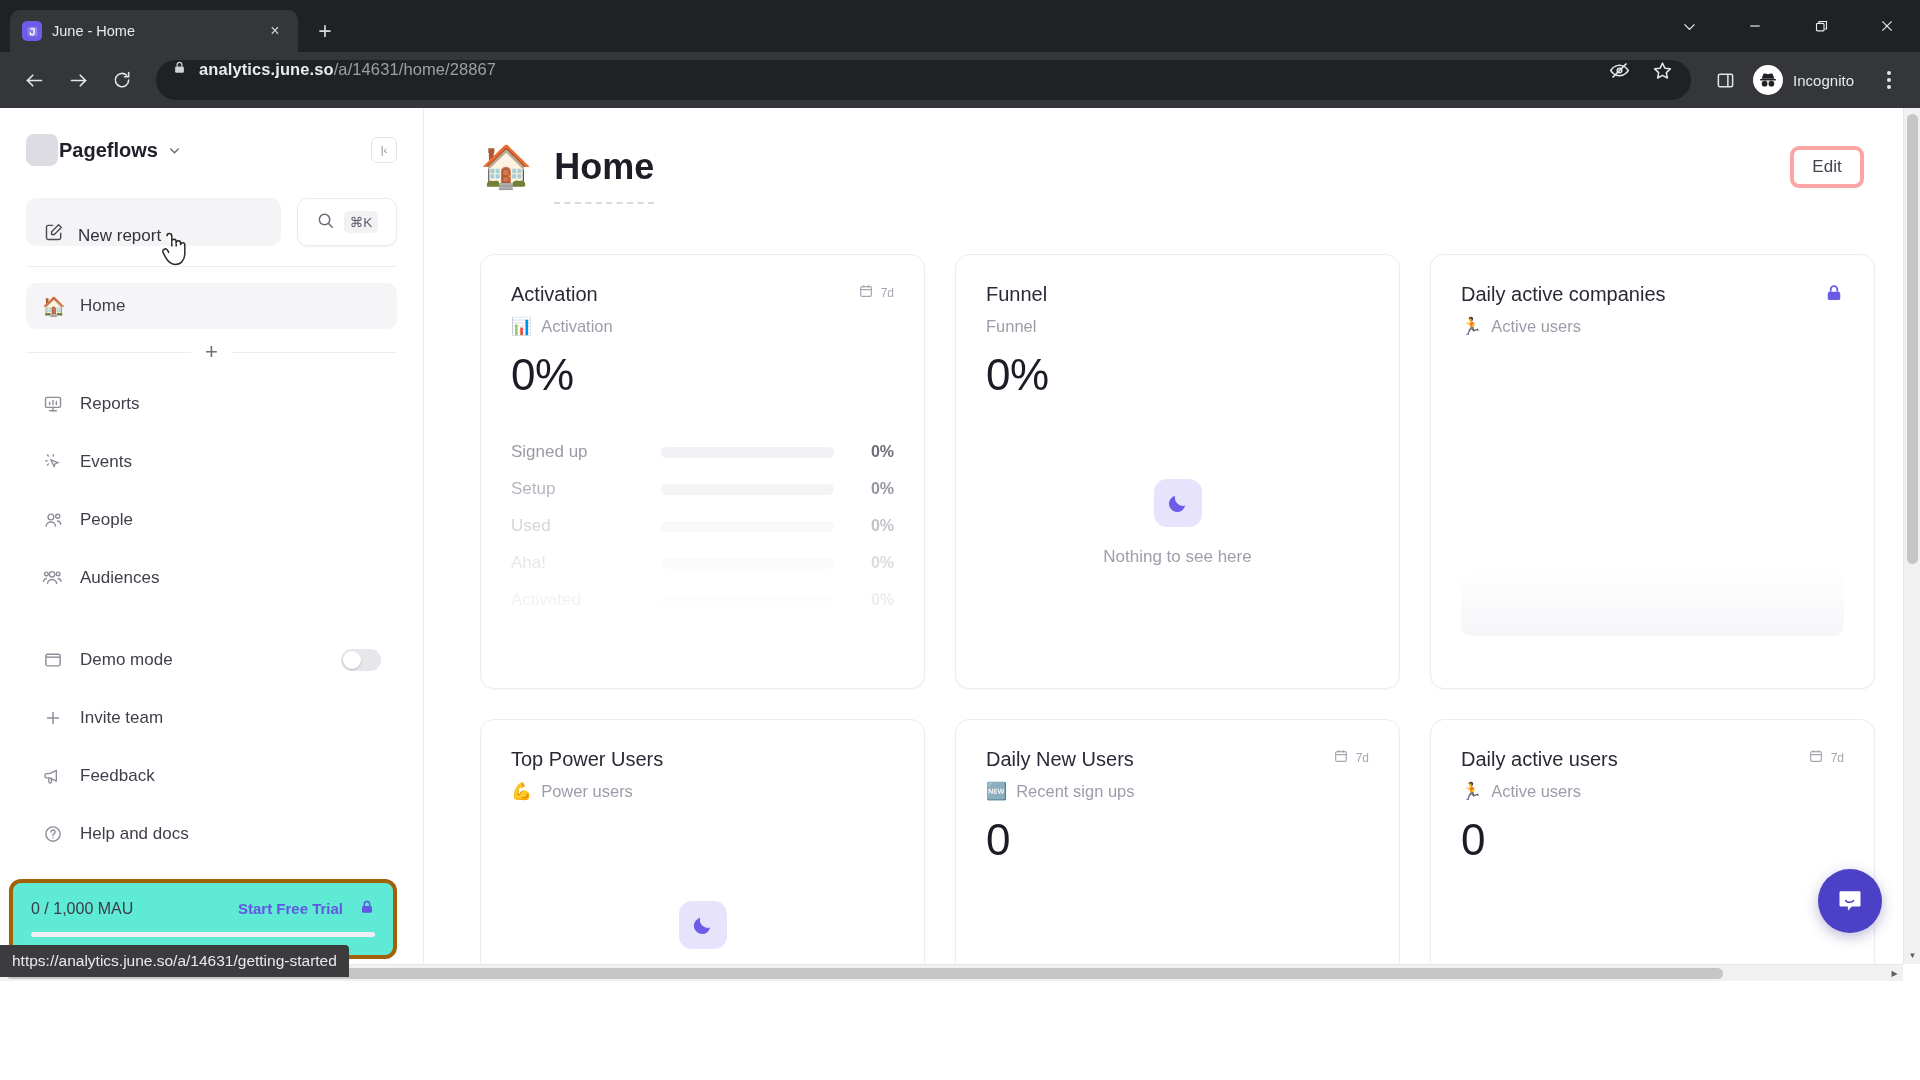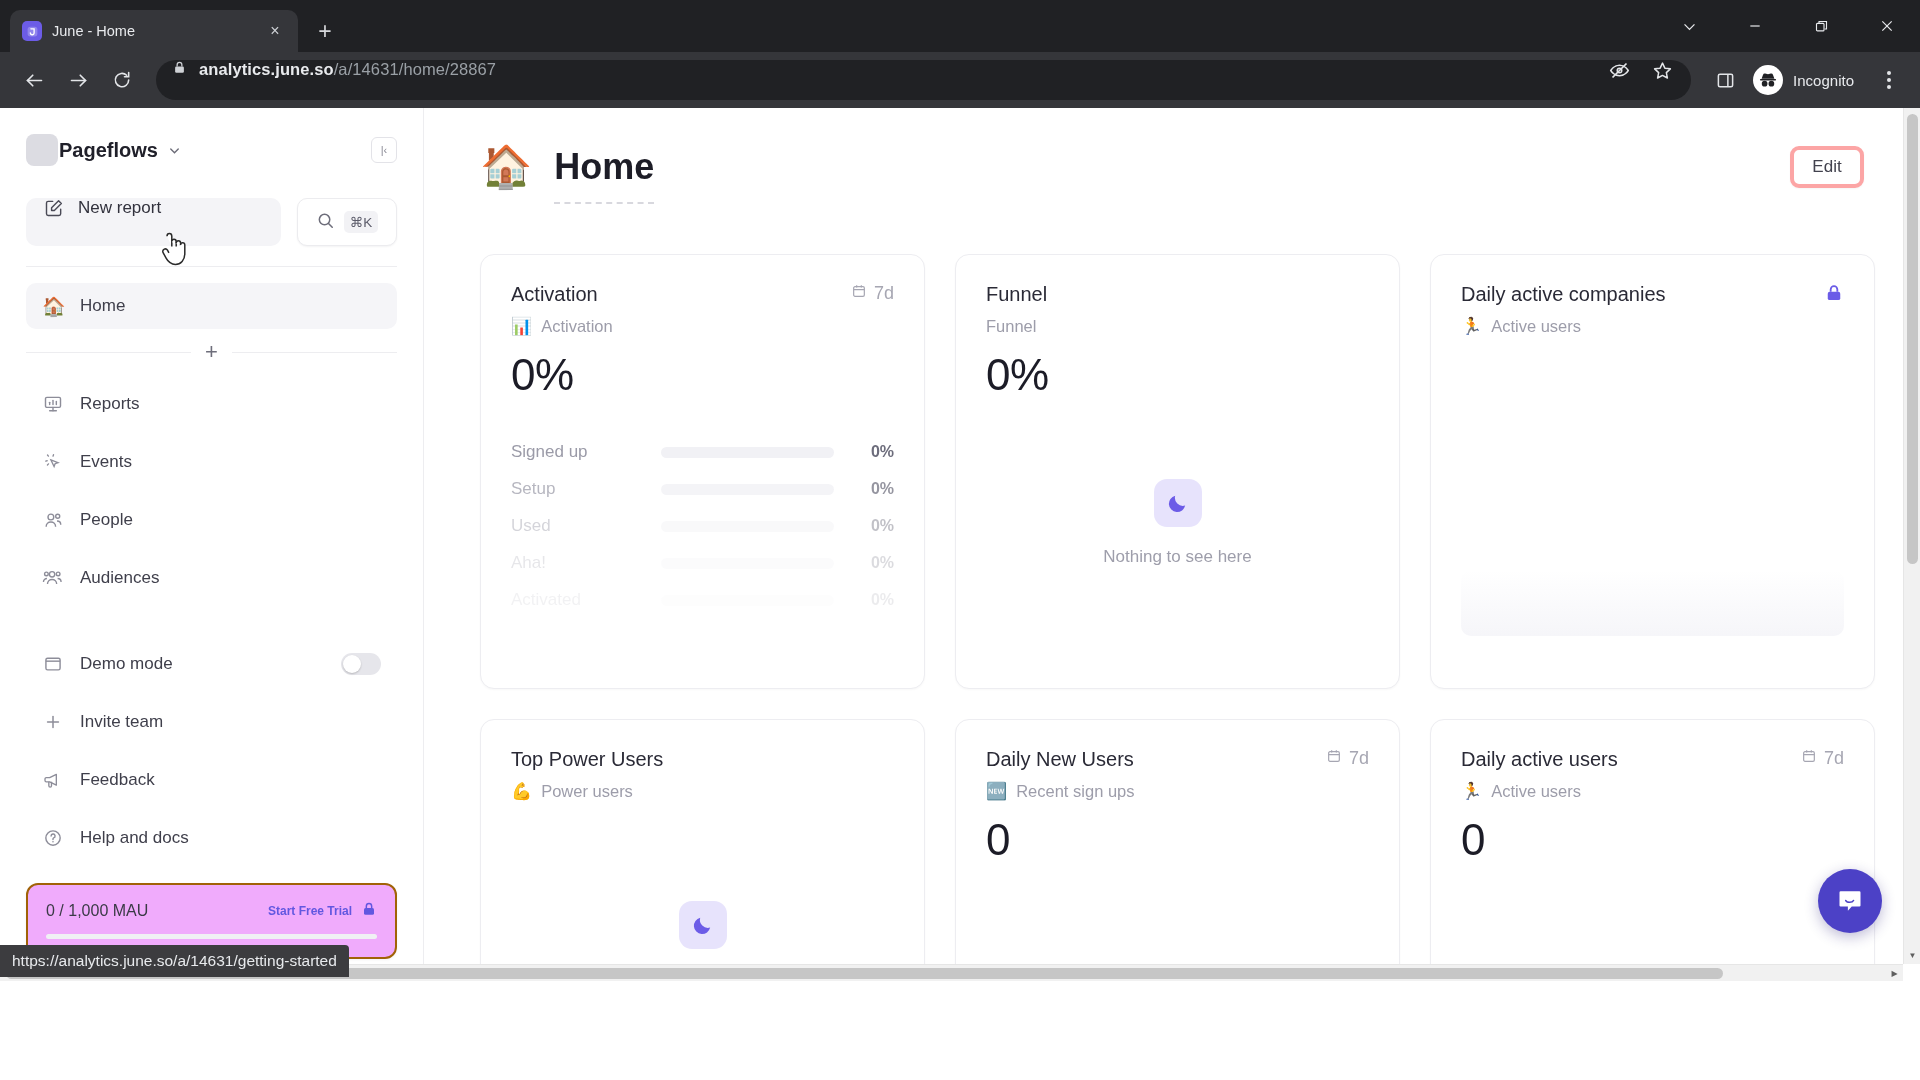--- a/index.html
+++ b/index.html
@@ -70,21 +70,21 @@
   .ws-name { margin-left: 1px; font-size: 20px; font-weight: 700; color: #20202a; }
   .ws-caret { margin-left: 9px; color: #6b6b77; display: flex; align-items: center; }
   .collapse-btn {
     margin-left: auto; width: 26px; height: 26px; border: 1px solid #e3e3e8; border-radius: 6px;
     display: flex; align-items: center; justify-content: center; color: #8a8a95; font-size: 11px;
   }
 
   .sb-actions { display: flex; gap: 16px; padding: 32px 26px 0 26px; align-items: center; }
   .new-report {
     flex: 1; height: 48px; background: #f4f4f7; border-radius: 10px;
-    display: flex; align-items: flex-start; padding: 0 18px; gap: 14px; position: relative;
+    display: flex; align-items: flex-end; padding: 0 18px; gap: 14px; position: relative;
   }
   .new-report span.lbl { font-size: 17px; color: #32323d; font-weight: 400; }
   .search-box {
     width: 100px; height: 48px; background: #ffffff; border: 1px solid #ececef; border-radius: 10px;
     display: flex; align-items: center; justify-content: center; gap: 9px;
     box-shadow: 0 1px 2px rgba(16,16,30,.05);
   }
   .kbd { background: #f2f2f5; border-radius: 5px; padding: 3px 6px; font-size: 13.5px; color: #5d5d6b; }
 
   .getting-started {
@@ -114,26 +114,26 @@
   .nav-group { margin-top: 6px; display: flex; flex-direction: column; gap: 12px; }
   .nav-group.bottom { margin-top: auto; padding-bottom: 8px; }
 
   .toggle {
     margin-left: auto; width: 40px; height: 22px; border-radius: 11px; background: #e6e6eb;
     display: flex; align-items: center; padding: 2px; position: relative;
   }
   .toggle .knob { width: 18px; height: 18px; border-radius: 50%; background: #ffffff; box-shadow: 0 1px 2px rgba(0,0,0,.2); }
 
   .mau-card {
-    margin: 14px 26px 22px 26px; background: #f0abfc; border: 2px solid #a16207; border-radius: 12px;
+    margin: 14px 26px 22px 9px; background: #5eead4; border: 4px solid #a16207; border-radius: 12px;
     padding: 16px 18px 18px 18px; box-shadow: 0 1px 3px rgba(16,16,30,.05);
   }
   .mau-row { display: flex; align-items: center; }
   .mau-count { font-size: 16px; color: #3a3a46; }
-  .mau-link { margin-left: auto; font-size: 12px; color: #6257e0; font-weight: 700; display: flex; align-items: center; gap: 9px; }
+  .mau-link { margin-left: auto; font-size: 15px; color: #6257e0; font-weight: 700; display: flex; align-items: center; gap: 16px; }
   .mau-bar { margin-top: 14px; height: 5px; border-radius: 3px; background: #f0f0f4; }
 
   
   .main { flex: 1; overflow: hidden; position: relative; background: #ffffff; }
   .main-inner { padding: 38px 56px 0 56px; }
   .page-head { display: flex; align-items: flex-start; }
   .page-emoji { font-size: 42px; line-height: 1; margin-right: 22px; }
   .page-title { font-size: 36px; font-weight: 700; color: #1d1d27; border-bottom: 2px dashed #d8d8de; padding-bottom: 14px; }
   .edit-btn {
     margin-left: auto; min-width: 74px; height: 42px; border: 4px solid #fca5a5; border-radius: 9px;
@@ -142,21 +142,21 @@
   }
 
   .grid { display: grid; grid-template-columns: repeat(3, 445px); gap: 30px; margin-top: 50px; }
   .card {
     background: #ffffff; border: 1px solid #ededf1; border-radius: 14px;
     padding: 28px 30px 26px 30px; height: 435px; position: relative; overflow: hidden;
     box-shadow: 0 1px 2px rgba(16,16,30,.03);
   }
   .card-head { display: flex; align-items: flex-start; }
   .card-title { font-size: 20px; color: #2a2a36; font-weight: 400; }
-  .card-badge { margin-left: auto; display: flex; align-items: center; gap: 7px; color: #a6a6b2; font-size: 18px; }
+  .card-badge { margin-left: auto; display: flex; align-items: center; gap: 7px; color: #a6a6b2; font-size: 12px; }
   .card-sub { display: flex; align-items: center; gap: 9px; margin-top: 11px; color: #9d9daa; font-size: 16.5px; }
   .card-sub .emoji { font-size: 17px; line-height: 1; }
   .card-metric { font-size: 44px; font-weight: 400; color: #1c1c27; margin-top: 14px; letter-spacing: -.5px; }
 
   .funnel-rows { margin-top: 42px; display: flex; flex-direction: column; gap: 17px; }
   .funnel-row { display: flex; align-items: center; font-size: 17px; color: #9b9ba8; }
   .funnel-row .fname { width: 150px; }
   .funnel-row .ftrack { flex: 1; height: 11px; border-radius: 6px; background: #f1f1f5; margin-right: 18px; }
   .funnel-row .fpct { width: 42px; text-align: right; color: #6d6d7c; font-weight: 700; font-size: 16px; }
 

